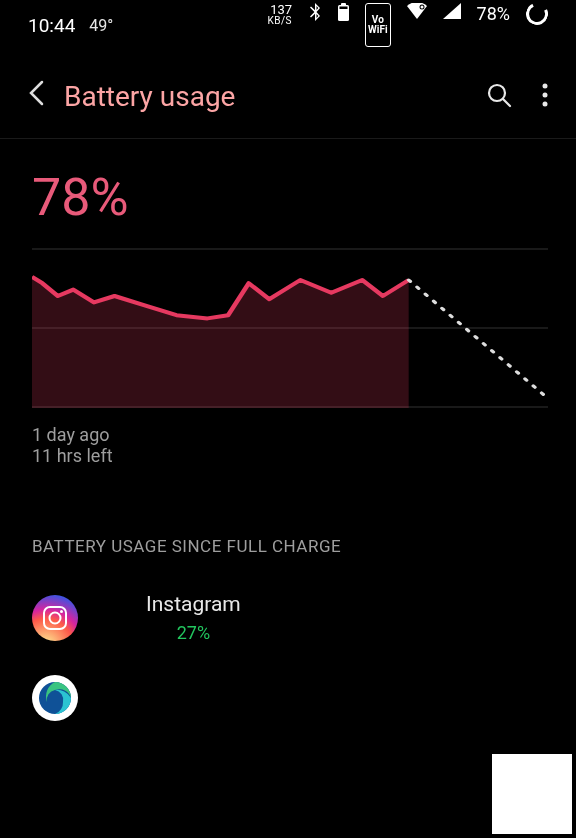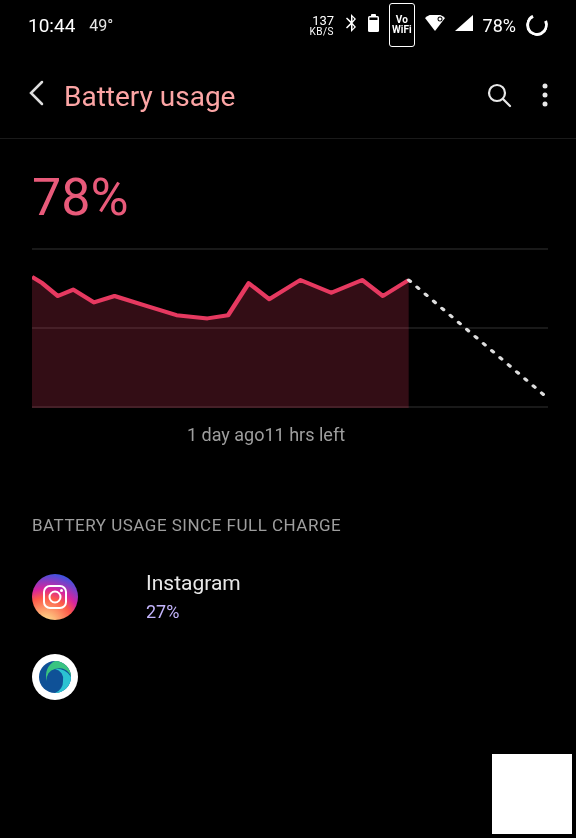--- a/index.html
+++ b/index.html
@@ -14,21 +14,21 @@
   }
   .status-bar {
     display: flex;
     justify-content: space-between;
     align-items: center;
     padding: 10px 28px 10px 28px;
     height: 50px;
     font-size: 19px;
   }
   .status-left { display: flex; align-items: center; gap: 14px; }
-  .status-right { display: flex; align-items: center; gap: 10px; font-size: 16px; }
+  .status-right { display: flex; align-items: flex-start; gap: 16px; font-size: 16px; }
   .temp { font-size: 16px; opacity: 0.9; }
   .kbs { font-size: 10px; line-height: 1; text-align: right; }
   .kbs-top { font-size: 13px; }
   .kbs-bot { font-size: 10px; letter-spacing: 0.5px; }
   .vowifi { border: 1.5px solid #fff; border-radius: 3px; font-size: 10px; padding: 11px 2px; line-height: 1; font-weight: bold; }
   .circle-icon { width: 22px; height: 22px; border: 3px solid #fff; border-radius: 50%; border-top-color: transparent; transform: rotate(20deg); }
   .header {
     display: flex;
     align-items: center;
     padding: 30px 28px 25px 28px;
@@ -59,24 +59,25 @@
     flex-direction: column;
     justify-content: space-between;
     height: 160px;
     font-size: 17px;
     color: #9e9e9e;
     text-align: left;
     padding-left: 4px;
   }
   .chart-x-labels {
     display: flex;
-    justify-content: center;
+    justify-content: flex-end;
     padding: 16px 76px 0 32px;
     font-size: 18px;
     color: #9e9e9e;
+    flex-direction: column;
   }
   .section-title {
     font-size: 17px;
     color: #9e9e9e;
     letter-spacing: 0.5px;
     padding: 70px 33px 20px 32px;
   }
   .app-row {
     display: flex;
     align-items: center;
@@ -93,21 +94,21 @@
     flex-shrink: 0;
   }
   .app-icon.instagram {
     background: radial-gradient(circle at 30% 110%, #fdf497 0%, #fd5949 45%, #d6249f 60%, #285AEB 90%);
   }
   .app-icon.edge {
     background: #fff;
   }
   .app-info { display: flex; flex-direction: column; gap: 6px; margin-left: 44px; }
   .app-name { font-size: 21px; color: #e8e8e8; }
-  .app-pct { font-size: 18px; color: #c4b5fd; }
+  .app-pct { font-size: 18px; color: #22c55e; text-align: center; }
   .white-box {
     position: absolute;
     right: 4px;
     bottom: 4px;
     width: 80px;
     height: 80px;
     background: #fff;
   }
 </style>
 </head>

